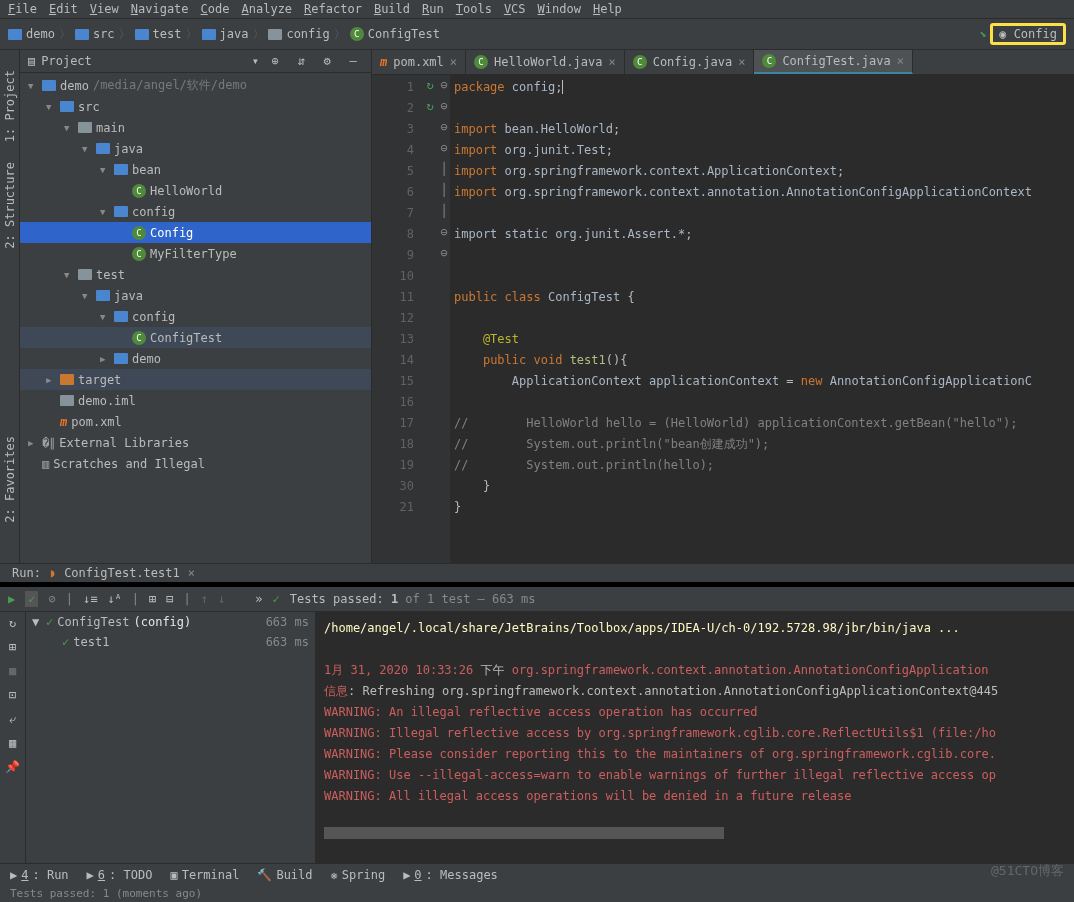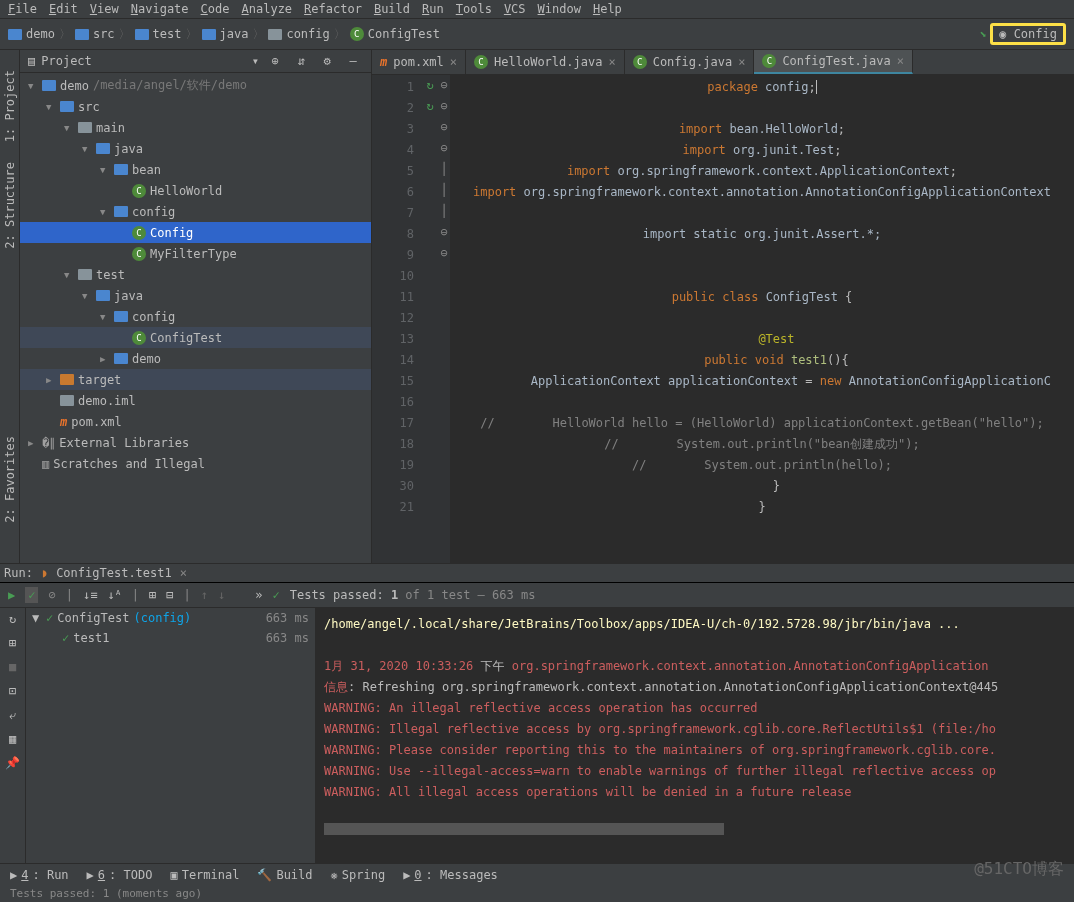--- a/index.html
+++ b/index.html
@@ -30,44 +30,44 @@
 .folder-orange { background: #c8792f; }
 .editor-area { flex: 1; display: flex; flex-direction: column; background: #2b2b2b; overflow: hidden; }
 .editor-tabs { display: flex; background: #3c3f41; border-bottom: 1px solid #2b2b2b; }
 .editor-tab { display: flex; align-items: center; padding: 4px 8px; gap: 6px; border-right: 1px solid #2b2b2b; cursor: pointer; }
 .editor-tab.active { background: #4e5254; border-bottom: 2px solid #3e86a0; }
 .editor-tab .close { color: #888; cursor: pointer; }
 .editor-body { display: flex; flex: 1; overflow: hidden; }
 .line-numbers { width: 50px; background: #313335; color: #606366; text-align: right; padding: 2px 8px 2px 2px; line-height: 21px; }
 .gutter-marks { width: 16px; background: #313335; line-height: 21px; text-align: center; color: #499c54; }
 .fold-gutter { width: 12px; background: #313335; line-height: 21px; text-align: center; color: #888; font-size: 8px; }
-.code-content { flex: 1; background: #2b2b2b; padding: 2px 4px; line-height: 21px; white-space: pre; overflow: auto; text-align: center; }
+.code-content { flex: 1; background: #2b2b2b; padding: 2px 4px; line-height: 21px; white-space: pre; overflow: auto; }
 .kw { color: #cc7832; }
 .ann { color: #bbb529; }
 .type { color: #afbf7e; }
 .comment { color: #808080; }
 .ident { color: #a9b7c6; }
 .caret { border-left: 1px solid #bbbbbb; }
 .run-panel { background: #3c3f41; border-top: 1px solid #2b2b2b; display: flex; flex-direction: column; height: 300px; }
-.run-header { display: flex; align-items: flex-start; padding: 2px 4px; gap: 8px; border-bottom: 1px solid #000000; }
+.run-header { display: flex; align-items: flex-start; padding: 2px 12px; gap: 8px; border-bottom: 5px solid #000000; }
 .run-toolbar { display: flex; align-items: center; padding: 4px 8px; gap: 10px; border-bottom: 1px solid #2b2b2b; }
 .run-body { display: flex; flex: 1; overflow: hidden; }
 .run-left-icons { width: 26px; background: #3c3f41; display: flex; flex-direction: column; align-items: center; padding-top: 4px; gap: 10px; border-right: 1px solid #2b2b2b; }
 .test-tree { width: 290px; background: #3c3f41; border-right: 1px solid #2b2b2b; }
 .test-row { display: flex; align-items: center; padding: 3px 6px; gap: 4px; }
 .test-time { margin-left: auto; color: #888; }
 .console { flex: 1; background: #2b2b2b; padding: 6px 8px; line-height: 21px; white-space: pre; overflow: auto; color: #bbb; }
 .console .red { color: #cc5e5e; }
 .console .cmd { color: #fef9c3; }
 .statusbar { display: flex; align-items: center; padding: 2px 10px; gap: 18px; background: #3c3f41; border-top: 1px solid #2b2b2b; height: 22px; font-size: 11px; }
 .statusbar .item { display: flex; align-items: center; gap: 4px; cursor: pointer; }
 .status-msg { padding: 2px 10px; color: #888; font-size: 11px; background: #3c3f41; }
 .green { color: #499c54; }
 .check-icon { color: #499c54; }
-.watermark { position: absolute; right: 10px; bottom: 22px; color: #666; font-size: 16px; }
+.watermark { position: absolute; right: 10px; bottom: 22px; color: #666; font-size: 13px; }
 </style>
 </head>
 <body>
 
 <div class="menubar">
     <span><u>F</u>ile</span>
     <span><u>E</u>dit</span>
     <span><u>V</u>iew</span>
     <span><u>N</u>avigate</span>
     <span><u>C</u>ode</span>
@@ -364,21 +364,21 @@
       <span>⊡</span>
       <span>⤶</span>
       <span>▦</span>
       <span>📌</span>
     </div>
     <div class="test-tree" id="ttree">
         <div class="test-row" style="padding-left: 6px;">
           <span class="arrow" style="width:10px">▼</span>
           <span class="check-icon">✓</span> 
           <span>ConfigTest</span> 
-          <span style="color:#0ea5e9">(config)</span>
+          <span style="color:#e5e5e5">(config)</span>
           <span class="test-time">663 ms</span>
         </div>
         <div class="test-row" style="padding-left: 22px;">
           <span class="arrow" style="width:10px"></span>
           <span class="check-icon">✓</span> 
           <span>test1</span> 
           <span style="color:#888"></span>
           <span class="test-time">663 ms</span>
         </div>
       </div>

